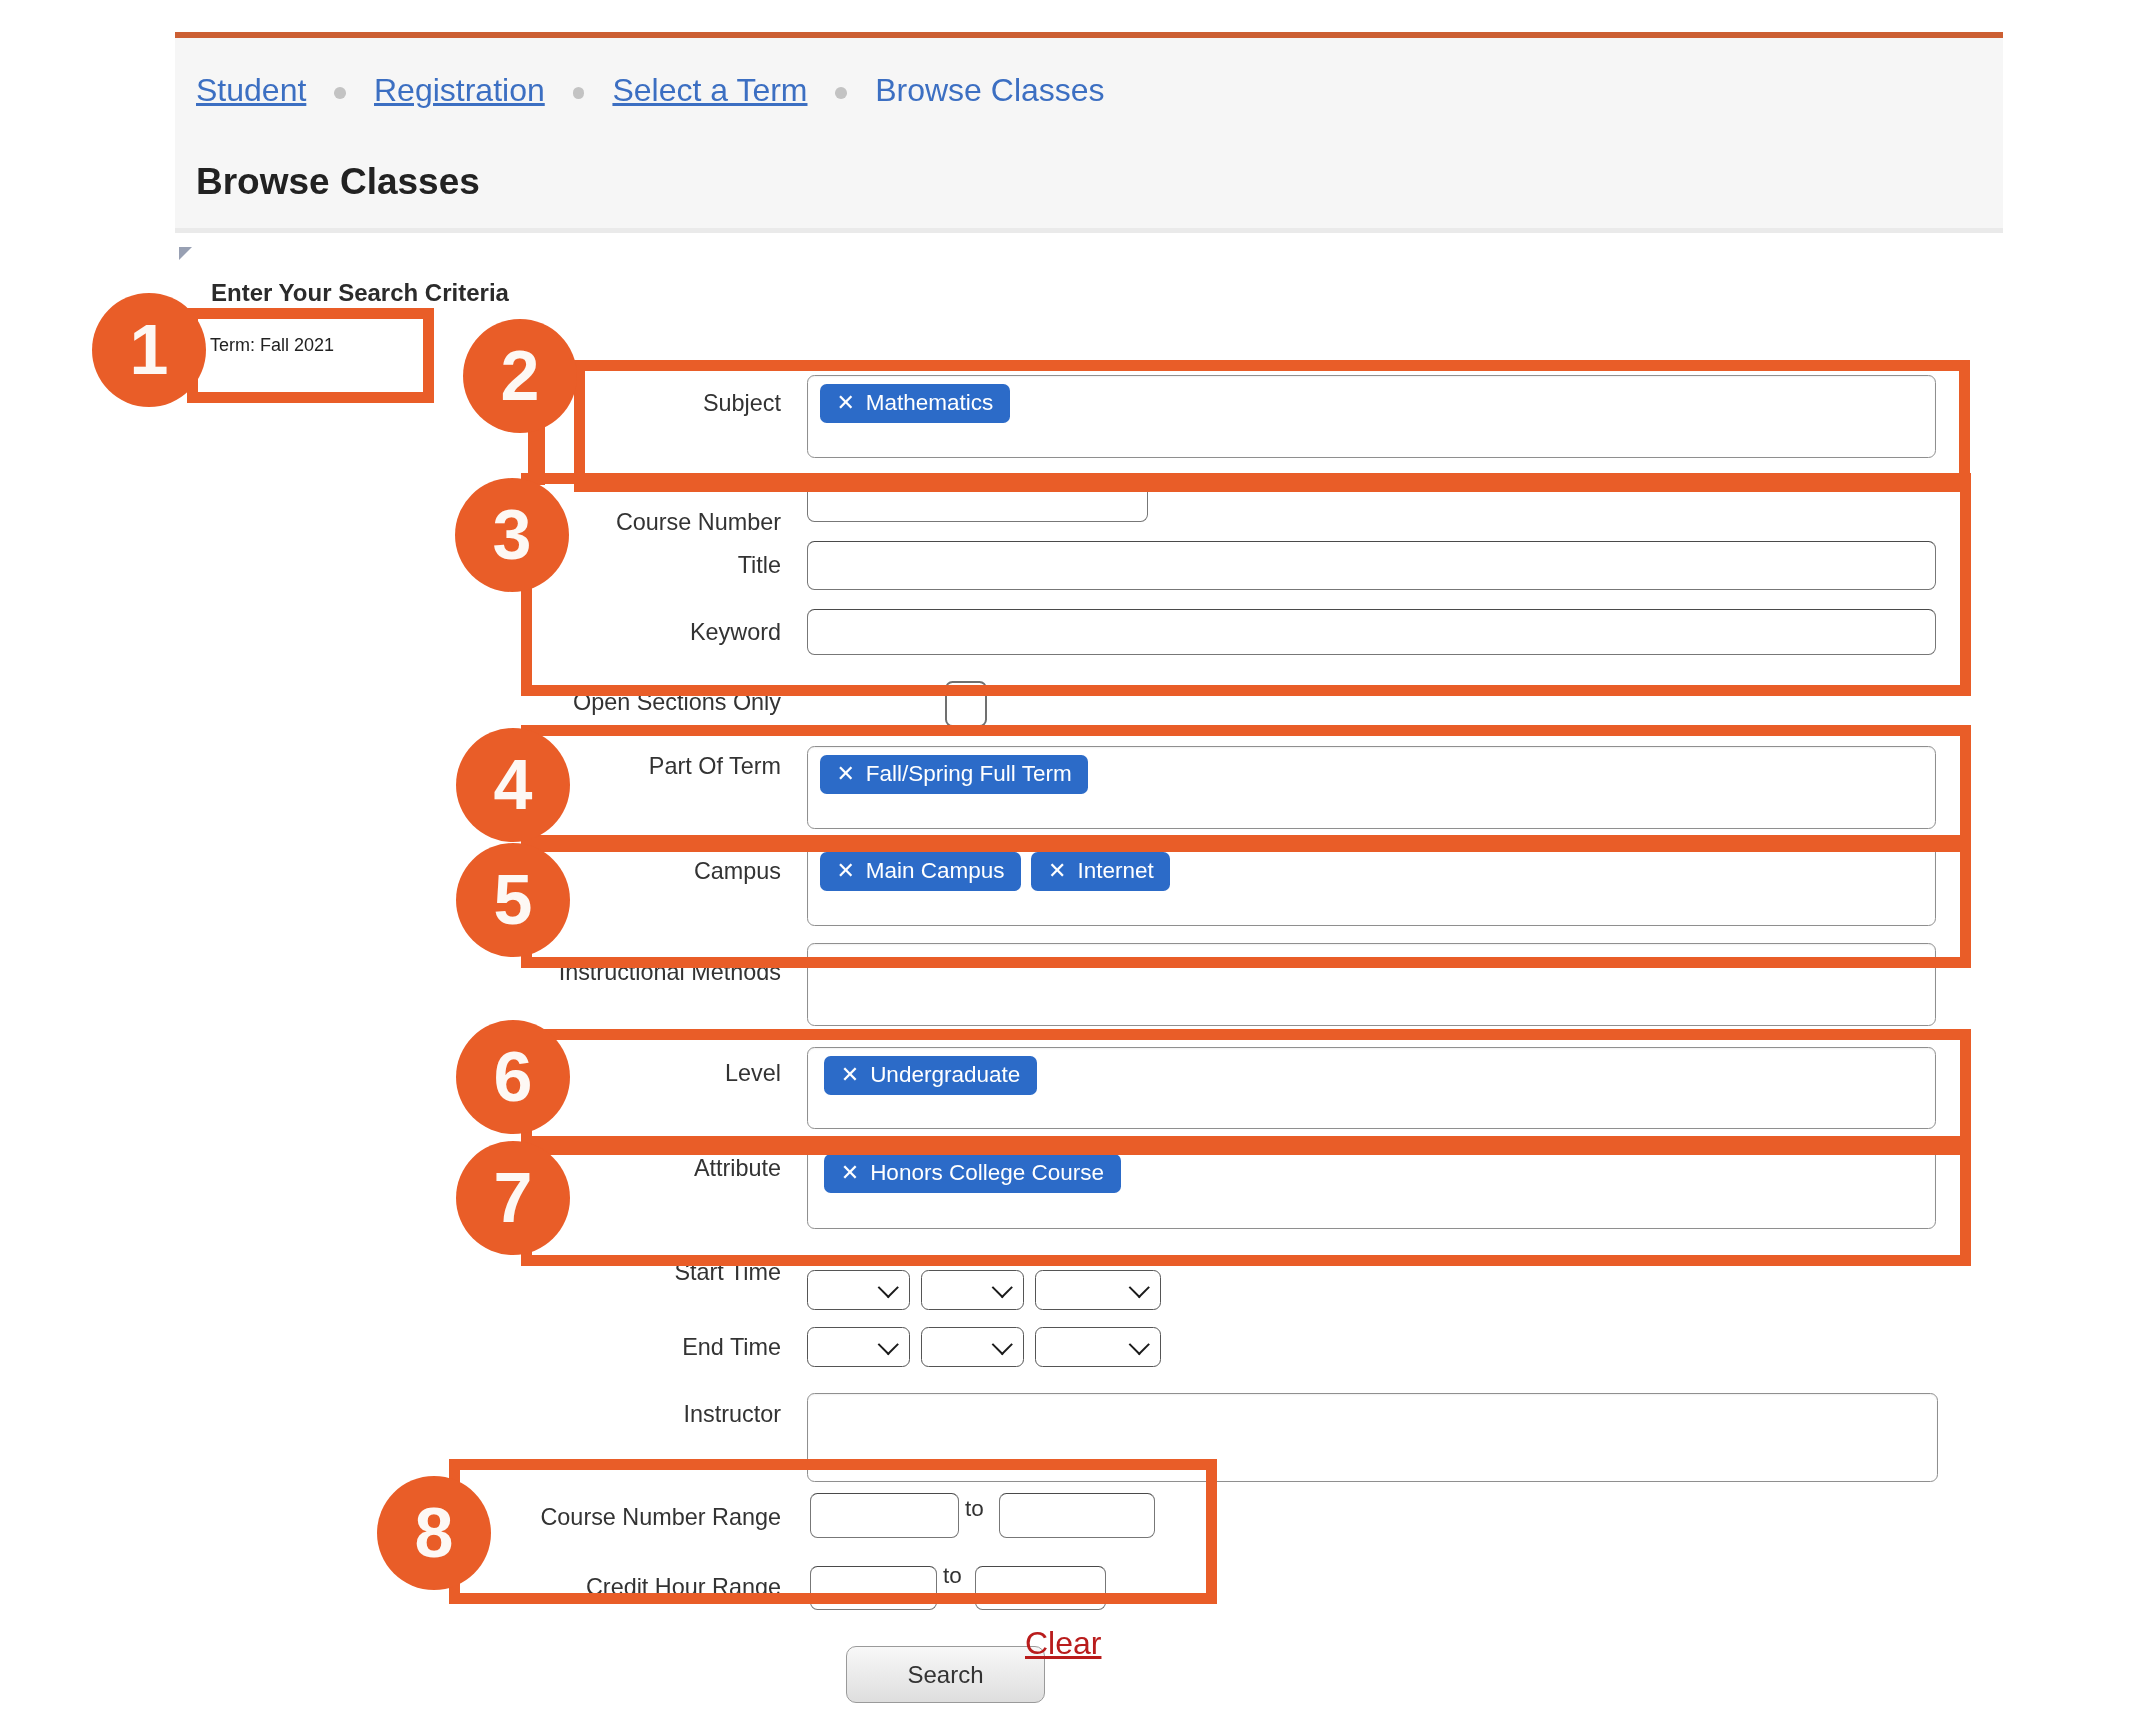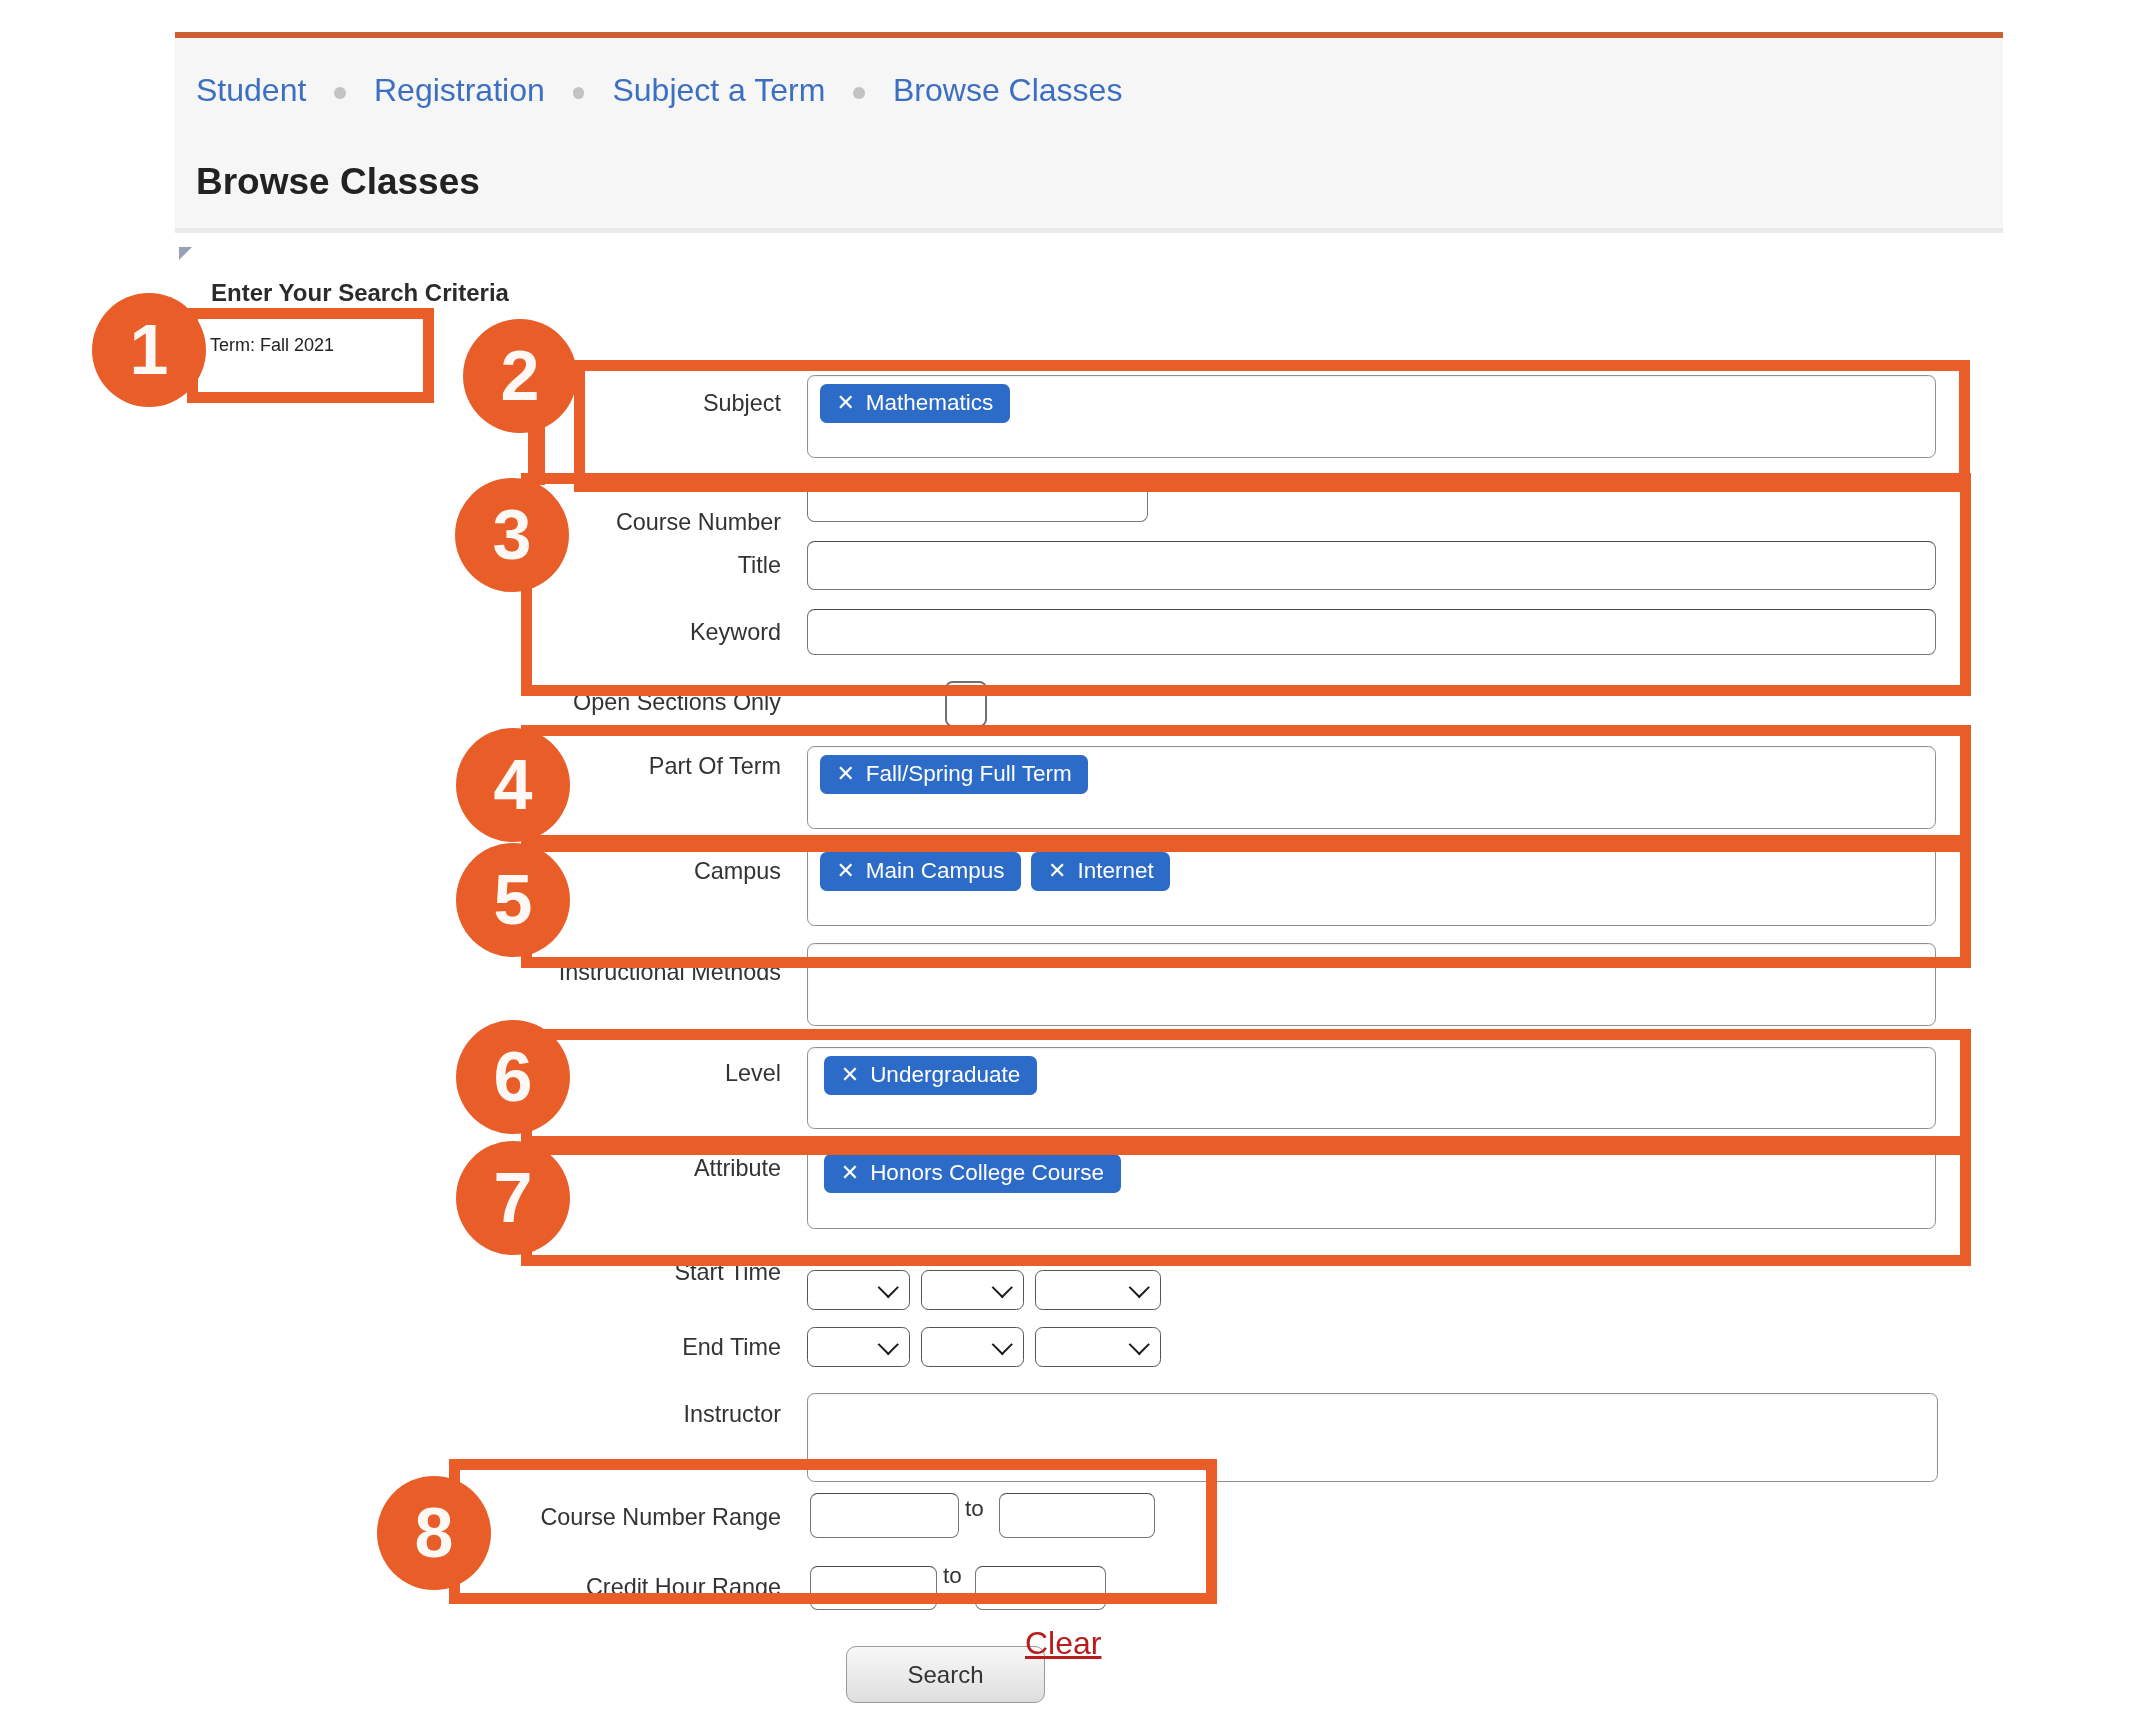--- a/index.html
+++ b/index.html
@@ -5,21 +5,21 @@
   html,body{margin:0;padding:0;background:#fff;}
   .page{position:relative;width:2137px;height:1731px;background:#ffffff;overflow:hidden;
         font-family:"Liberation Sans","DejaVu Sans",sans-serif;color:#333;}
 
   
   .topline{position:absolute;left:175px;top:32px;width:1828px;height:5.8px;background:#CC5F33;}
   .hdr{position:absolute;left:175px;top:38px;width:1828px;height:190px;background:#f6f6f6;
        border-bottom:5px solid #eaeaea;}
   .crumbs{position:absolute;left:196px;top:72px;display:flex;align-items:center;column-gap:28px;
           font-size:32px;color:#3C6FC2;}
-  .crumb-link{color:#3C6FC2;cursor:pointer;}
+  .crumb-link{color:#3C6FC2;text-decoration:underline;cursor:pointer;}
   .crumb-current{color:#3C6FC2;text-decoration:none;}
   .dot{width:11.7px;height:11.7px;border-radius:50%;background:#c3c3c3;margin-top:5px;}
   .page-title{position:absolute;left:196px;top:161px;font-size:37px;font-weight:700;color:#222;}
 
   
   .tri{position:absolute;left:179px;top:247px;width:0;height:0;
        border-top:13.4px solid #98a0b3;border-right:13.4px solid transparent;}
   .section-heading{position:absolute;left:211px;top:279px;font-size:24px;font-weight:700;color:#2b2b2b;}
   .term-label{position:absolute;left:210px;top:335px;font-size:18px;color:#222;z-index:60;}
 
@@ -59,21 +59,21 @@
 
 <div class="page">
 
   <div class="topline"></div>
   <div class="hdr"></div>
   <div class="crumbs">
     <span class="crumb-link">Student</span>
     <span class="dot"></span>
     <span class="crumb-link">Registration</span>
     <span class="dot"></span>
-    <span class="crumb-link">Subject a Term</span>
+    <span class="crumb-link">Select a Term</span>
     <span class="dot"></span>
     <span class="crumb-current">Browse Classes</span>
   </div>
   <div class="page-title">Browse Classes</div>
 
   <div class="tri"></div>
   <div class="section-heading">Enter Your Search Criteria</div>
   <div class="term-label">Term: Fall 2021</div>
 
   <div class="lbl" style="top:389px">Subject</div>

